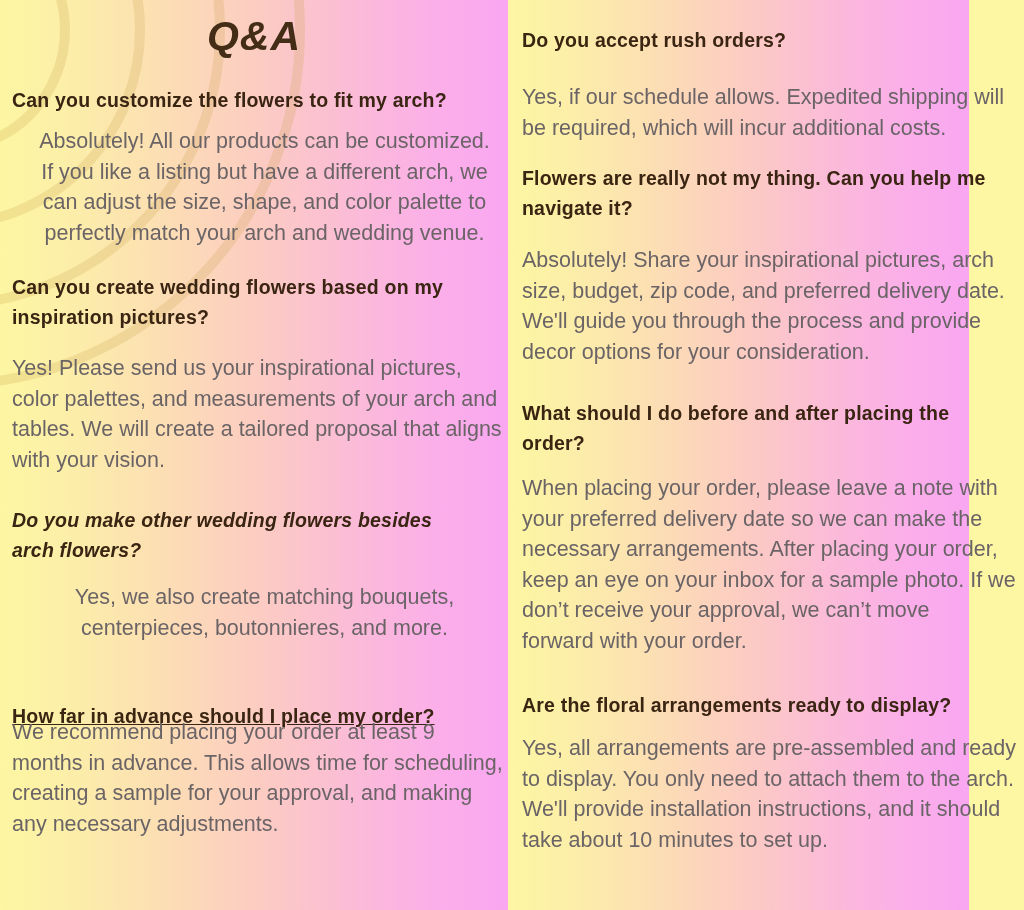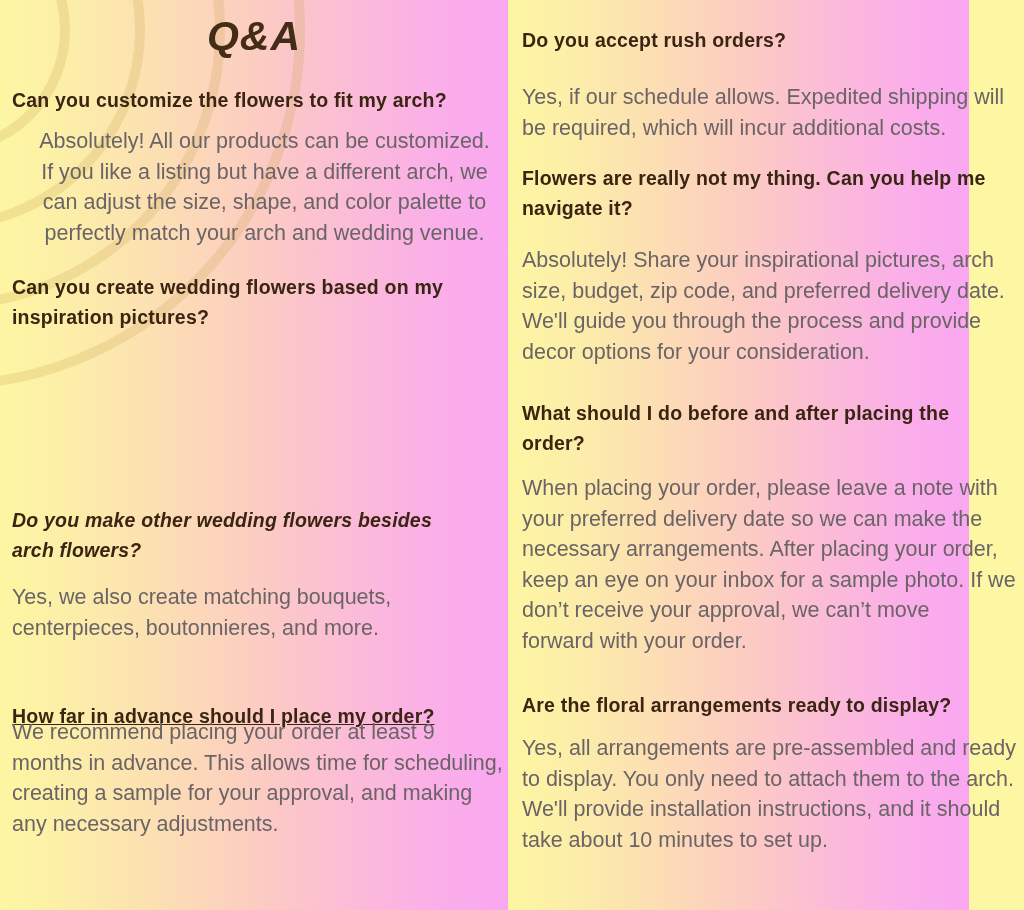--- a/index.html
+++ b/index.html
@@ -66,21 +66,21 @@
     font-size: 21.5px;
     line-height: 30.6px;
     color: #6b6467;
   }
   .panel-left  .block { left: 12px; width: 505px; }
   .panel-right .block { left: 14px; width: 520px; }
 
   
   .L-q1 { top: 85px; }  .L-a1 { top: 126px; text-align: center; }
   .L-q2 { top: 272px; } .L-a2 { top: 353px; }
-  .L-q3 { top: 505px; font-style: italic; } .L-a3 { top: 582px; }
+  .L-q3 { top: 505px; font-style: italic; } .L-a3 { top: 582px; text-align: center; }
   .L-q4 { top: 701px; text-decoration: underline; } .L-a4 { top: 717px; }
 
   .R-q1 { top: 25px; }  .R-a1 { top: 82px; }
   .R-q2 { top: 163px; } .R-a2 { top: 245px; }
   .R-q3 { top: 398px; } .R-a3 { top: 473px; }
   .R-q4 { top: 690px; } .R-a4 { top: 733px; }
 </style>
 </head>
 <body>
 
@@ -99,20 +99,24 @@
     <div class="title">Q&amp;A</div>
 
     <div class="block q L-q1">Can you customize the flowers to fit my arch?</div>
     <div class="block a L-a1">Absolutely! All our products can be customized.
 If you like a listing but have a different arch, we
 can adjust the size, shape, and color palette to
 perfectly match your arch and wedding venue.</div>
 
     <div class="block q L-q2">Can you create wedding flowers based on my
 inspiration pictures?</div>
+    <div class="block a L-a2">Yes! Please send us your inspirational pictures,
+color palettes, and measurements of your arch and
+tables. We will create a tailored proposal that aligns
+with your vision.</div>
 
     <div class="block q L-q3">Do you make other wedding flowers besides
 arch flowers?</div>
     <div class="block a L-a3">Yes, we also create matching bouquets,
 centerpieces, boutonnieres, and more.</div>
 
     <div class="block q L-q4">How far in advance should I place my order?</div>
     <div class="block a L-a4">We recommend placing your order at least 9
 months in advance. This allows time for scheduling,
 creating a sample for your approval, and making

